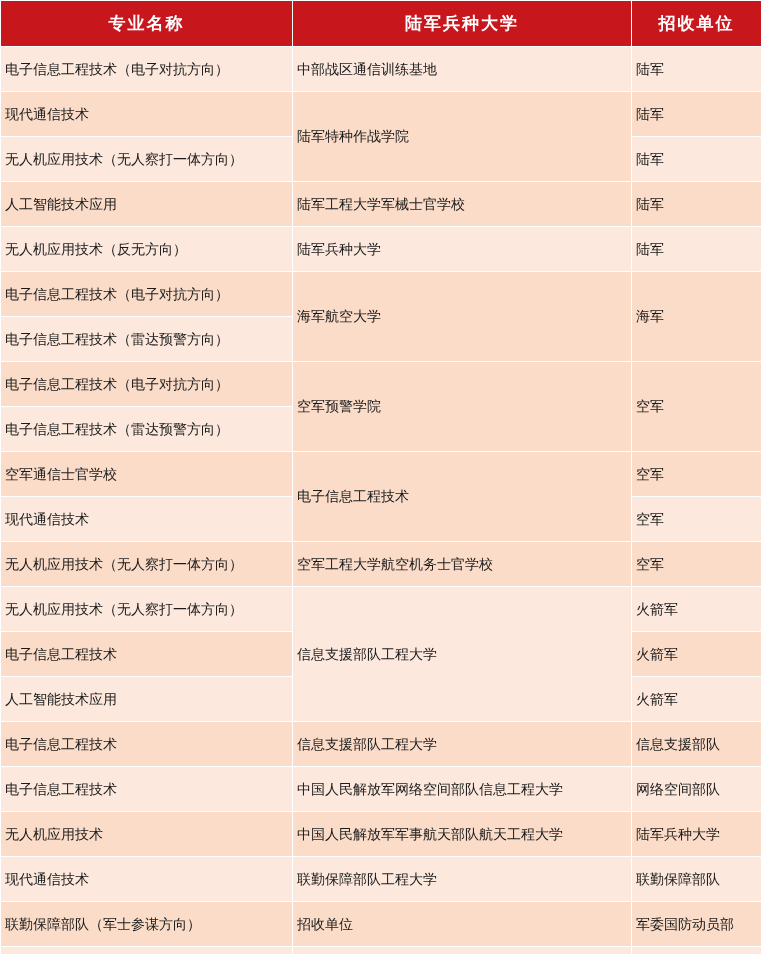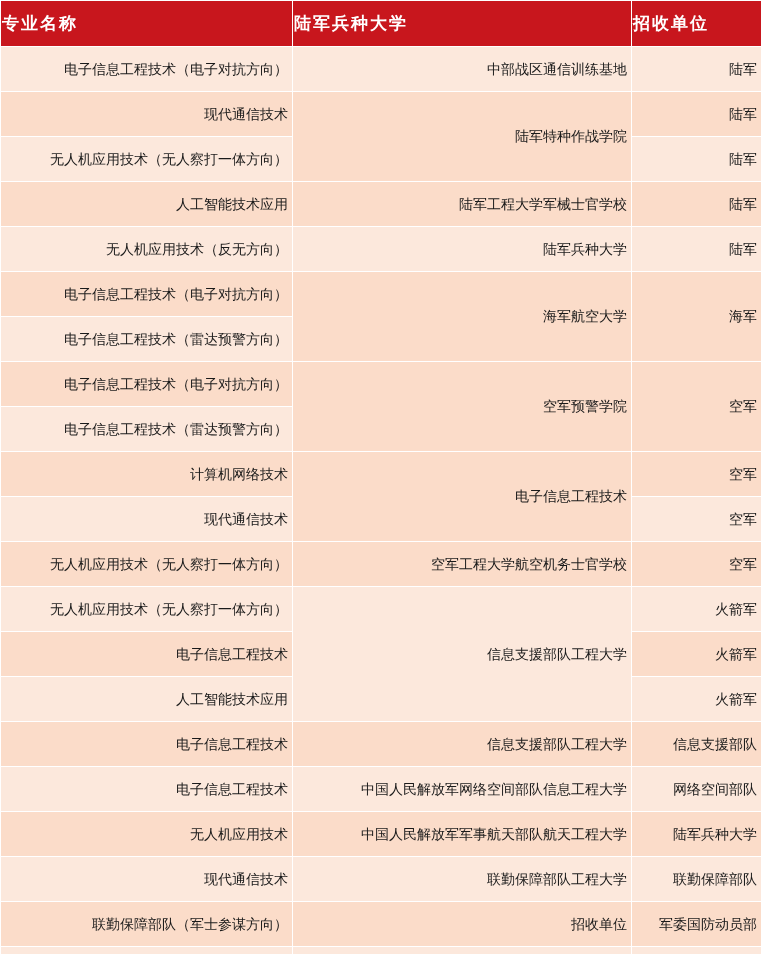--- a/index.html
+++ b/index.html
@@ -27,27 +27,27 @@
   table.major-table col.c-recruit { width: 130px; }
 
   table.major-table th {
     background: #c8161d;
     color: #ffffff;
     font-size: 17px;
     font-weight: bold;
     letter-spacing: 2px;
     height: 43px;
     border: 1px solid #ffffff;
-    text-align: left;
+    text-align: center;
     vertical-align: middle;
     margin-left: 12px;
   }
   table.major-table td {
     border: 1px solid #ffffff;
-    text-align: right;
+    text-align: left;
     vertical-align: middle;
     font-size: 14px;
     color: #1a1a1a;
     height: 40px;
     padding: 2px 4px;
     line-height: 1.3;
   }
   
   tr.tint-a td { background: #fce8dc; }
   tr.tint-b td { background: #fbdcc9; }
@@ -108,21 +108,21 @@
         </tr>
         <tr class="tint-b">
           <td>电子信息工程技术（电子对抗方向）</td>
           <td rowspan="2" class="m-b">空军预警学院</td>
           <td rowspan="2" class="m-b">空军</td>
         </tr>
         <tr class="tint-a">
           <td>电子信息工程技术（雷达预警方向）</td>
         </tr>
         <tr class="tint-b">
-          <td>计算机网络技术</td>
+          <td>空军通信士官学校</td>
           <td rowspan="2" class="m-b">电子信息工程技术</td>
           <td class="m-b">空军</td>
         </tr>
         <tr class="tint-a">
           <td>现代通信技术</td>
           <td class="m-a">空军</td>
         </tr>
         <tr class="tint-b">
           <td>无人机应用技术（无人察打一体方向）</td>
           <td class="m-b">空军工程大学航空机务士官学校</td>

